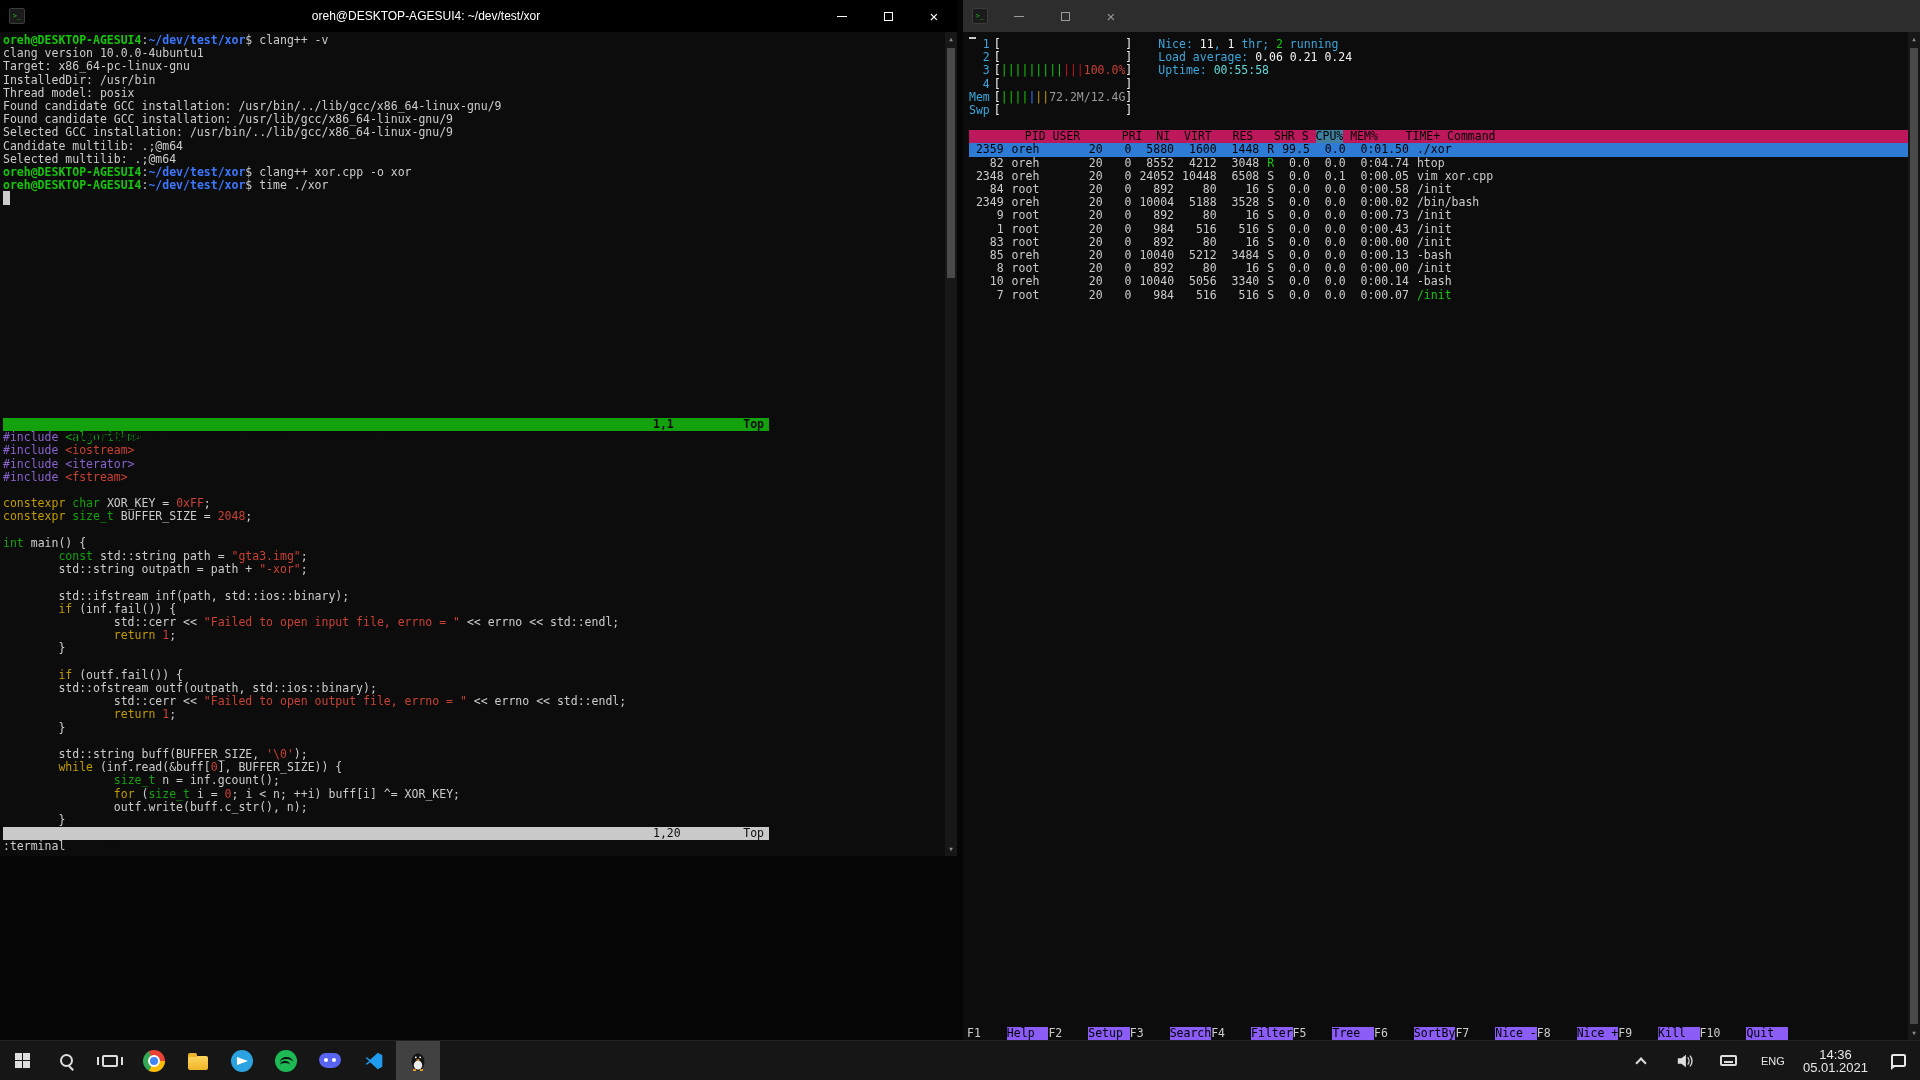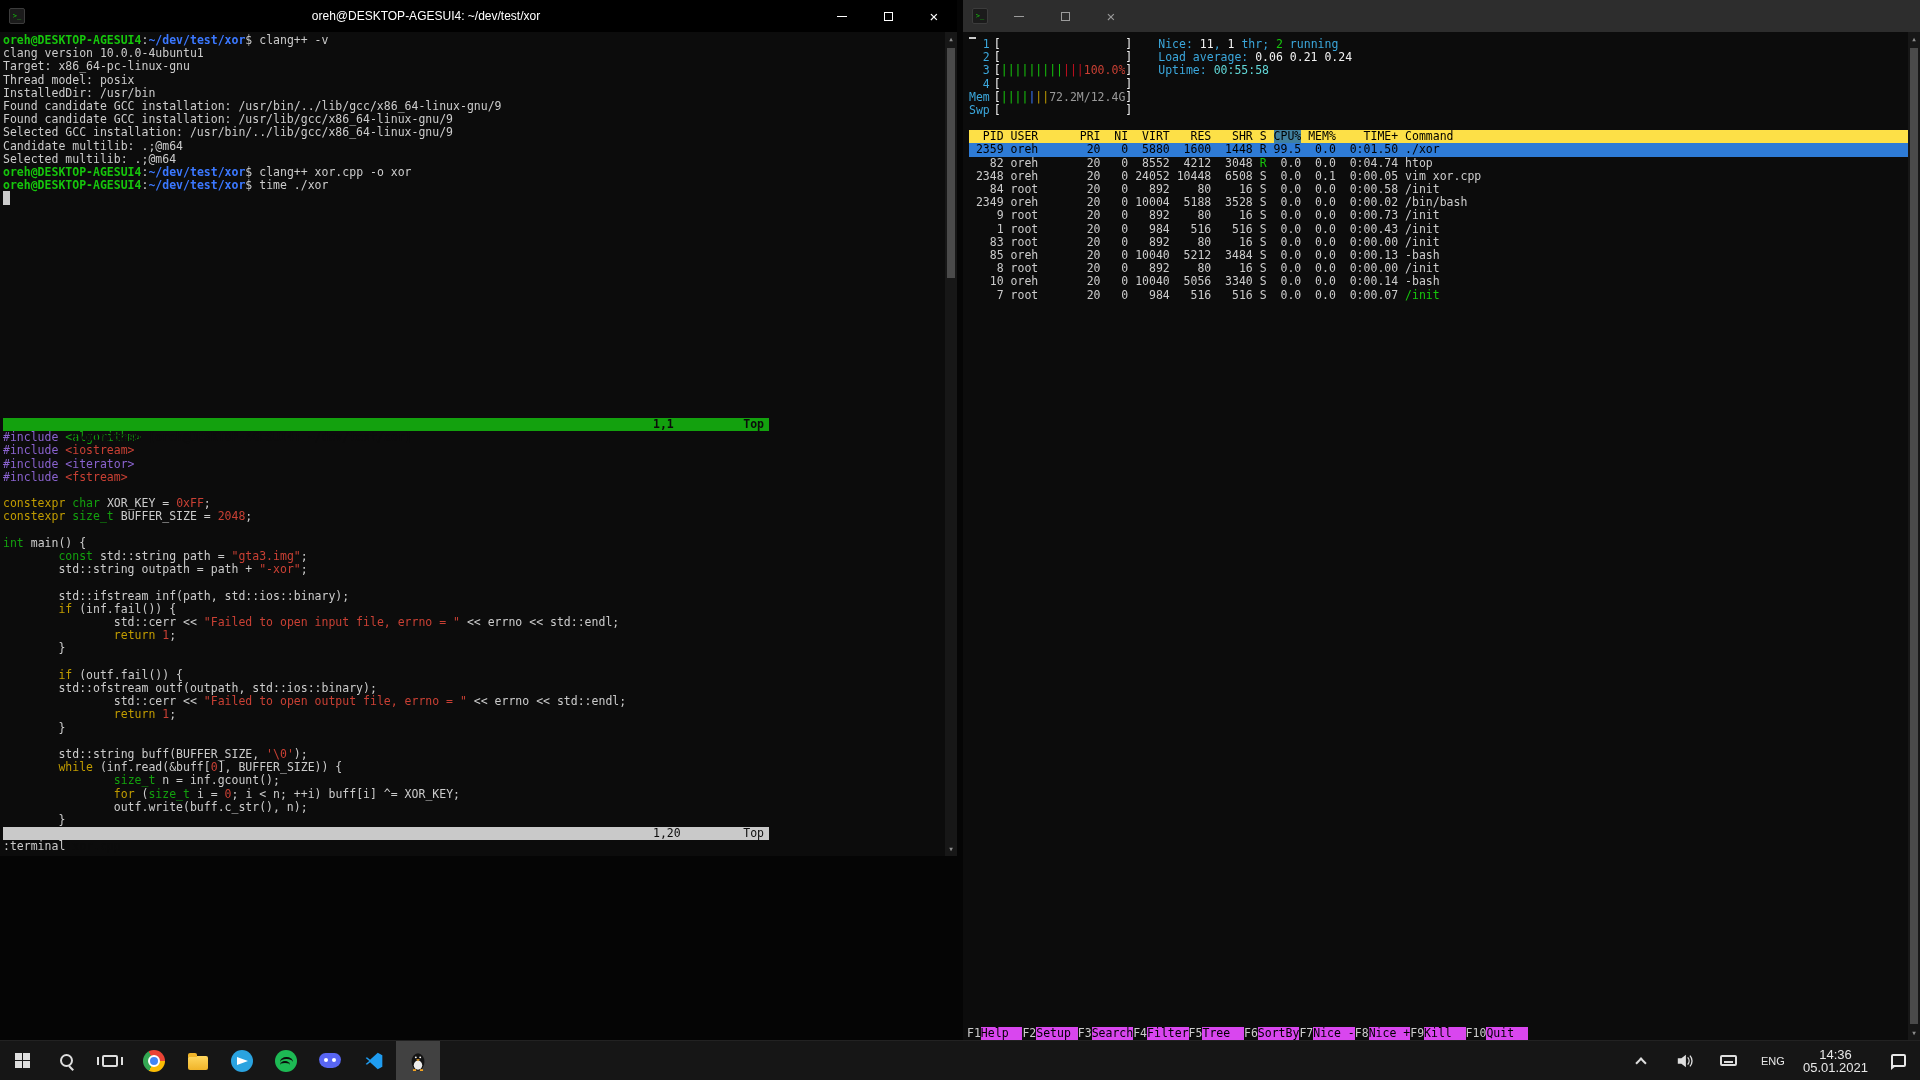--- a/index.html
+++ b/index.html
@@ -62,30 +62,30 @@
 
   
   #console-right{padding:4px 12px 0 6px;}
   .console-dash{position:absolute;top:5px;left:6px;width:7px;height:2px;background:#cccccc;}
   .htop-top{display:flex;gap:26px;margin-top:2px;}
   .mlabel{display:inline-block;width:3ch;text-align:right;margin-right:4px;}
   .mbar{display:inline-block;width:18ch;position:relative;white-space:pre;overflow:hidden;vertical-align:top;}
   .mval{position:absolute;right:0;top:0;}
   .ptable{margin-top:13px;}
   .phead,.prow{display:grid;column-gap:1ch;}
-  .phead{background:#fde047;color:#000;}
+  .phead{background:#be185d;color:#000;padding-left:42px;}
   .pcell{overflow:hidden;white-space:pre;}
   .a-r{text-align:right}.a-l{text-align:left}
   .sortcol{background:#41809f;}
-  .prow{color:#cccccc;}
+  .prow{color:#cccccc;gap:8px;}
   .prow.selected{background:#2e7bd6;color:#000;}
   .fnbar{position:absolute;left:4px;right:12px;bottom:0;display:flex;}
   .fitem{display:flex;}
   .fkey{color:#cccccc;}
-  .flabel{background:#d946ef;color:#000;display:inline-block;min-width:6ch;}
+  .flabel{background:#8b5cf6;color:#000;display:inline-block;min-width:6ch;margin-left:26px;}
 
   
   .taskbar{position:absolute;left:0;bottom:0;width:1920px;height:40px;background:#161616;border-top:1px solid #222;
     display:flex;align-items:stretch;z-index:5;}
   .tb-btn{min-width:44px;border:none;background:transparent;display:flex;align-items:center;justify-content:center;color:#e8e8e8;cursor:default;}
   .tb-btn.active{background:#414141;}
   .tb-spacer{flex:1;}
   .tray-text{font-size:11px;color:#e8e8e8;}
   .tb-clock{display:flex;flex-direction:column;justify-content:center;font-size:13px;line-height:13px;text-align:right;color:#e8e8e8;padding:0 8px;min-width:70px;}
 
@@ -138,22 +138,22 @@
           </button>
       </div>
     </div>
     <div class="console term" id="console-left">
       <div class="vim-area">
         <div class="bash-pane">
           <div>
               <div class="tline"><span class="c-green">oreh@DESKTOP-AGESUI4</span><span class="c-fg">:</span><span class="c-blue">~/dev/test/xor</span><span class="c-fg">$ clang++ -v</span></div>
               <div class="tline"><span class="c-fg">clang version 10.0.0-4ubuntu1</span></div>
               <div class="tline"><span class="c-fg">Target: x86_64-pc-linux-gnu</span></div>
+              <div class="tline"><span class="c-fg">InstalledDir: /usr/bin</span></div>
               <div class="tline"><span class="c-fg">Thread model: posix</span></div>
-              <div class="tline"><span class="c-fg">InstalledDir: /usr/bin</span></div>
               <div class="tline"><span class="c-fg">Found candidate GCC installation: /usr/bin/../lib/gcc/x86_64-linux-gnu/9</span></div>
               <div class="tline"><span class="c-fg">Found candidate GCC installation: /usr/lib/gcc/x86_64-linux-gnu/9</span></div>
               <div class="tline"><span class="c-fg">Selected GCC installation: /usr/bin/../lib/gcc/x86_64-linux-gnu/9</span></div>
               <div class="tline"><span class="c-fg">Candidate multilib: .;@m64</span></div>
               <div class="tline"><span class="c-fg">Selected multilib: .;@m64</span></div>
               <div class="tline"><span class="c-green">oreh@DESKTOP-AGESUI4</span><span class="c-fg">:</span><span class="c-blue">~/dev/test/xor</span><span class="c-fg">$ clang++ xor.cpp -o xor</span></div>
               <div class="tline"><span class="c-green">oreh@DESKTOP-AGESUI4</span><span class="c-fg">:</span><span class="c-blue">~/dev/test/xor</span><span class="c-fg">$ time ./xor</span></div>
               <div class="tline"><span class="c-cursor"> </span></div>
             </div>
         </div>

